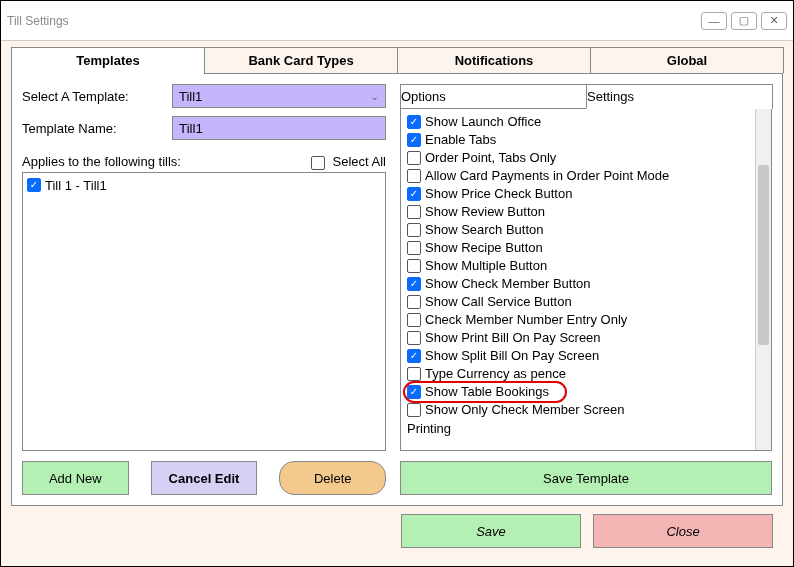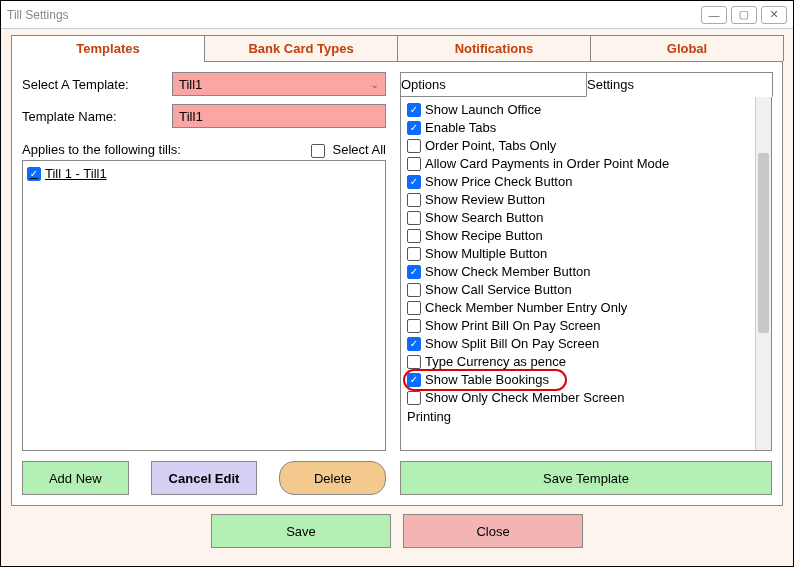--- a/index.html
+++ b/index.html
@@ -13,21 +13,21 @@
   .window {
     width: 794px;
     height: 567px;
     border: 1px solid #000;
     background: #fff;
     position: relative;
     display: flex;
     flex-direction: column;
   }
   .titlebar {
-    height: 28px;
+    height: 40px;
     background: #fff;
     border-bottom: 1px solid #ccc;
     display: flex;
     align-items: center;
     padding: 0 6px;
     color: #888;
     font-size: 12px;
   }
   .titlebar .spacer { flex: 1; }
   .winbtn {
@@ -57,21 +57,21 @@
     background: #fdf4ee;
   }
   .main-tab {
     flex: 1;
     text-align: center;
     padding: 5px 0;
     border: 1px solid #888;
     border-bottom: none;
     background: #fdf4ee;
     font-weight: bold;
-    color: #c2410c;
+    color: #000000;
     margin-right: -1px;
     cursor: pointer;
   }
   .main-tab.active {
     background: #fff;
     position: relative;
   }
   .main-tab.active::after {
     content: "";
     position: absolute;
@@ -99,21 +99,21 @@
     margin-bottom: 8px;
   }
   .form-row label {
     width: 150px;
   }
   .select-box, .text-input {
     flex: 1;
     border: 1px solid #888;
     height: 24px;
     padding: 2px 6px;
-    background: #fca5a5;
+    background: #c4b5fd;
     display: flex;
     align-items: center;
     justify-content: space-between;
   }
   .select-box .chev {
     color: #666;
     font-size: 10px;
   }
   .applies-row {
     display: flex;
@@ -146,23 +146,22 @@
   }
   .till-list {
     flex: 1;
     border: 1px solid #888;
     padding: 4px;
     overflow: auto;
     margin-bottom: 8px;
   }
   .till-item {
     display: flex;
-    align-items: flex-end;
+    align-items: center;
     padding: 1px 0;
-    text-decoration: underline;
   }
   .right-col {
     flex: 1;
     display: flex;
     flex-direction: column;
   }
   .sub-tabs {
     display: flex;
   }
   .sub-tab {
@@ -244,24 +243,25 @@
     justify-content: center;
     cursor: pointer;
   }
   .btn.green { background: #b4f0b4; }
   .btn.purple { background: #d6d0f5; font-weight: bold; }
   .btn.orange { background: #f3c98e; border-radius: 15px; }
   .btn.red { background: #f3b4b4; }
   .btn.wide { flex: 1; }
   .footer {
     display: flex;
-    justify-content: center;
+    justify-content: flex-end;
     gap: 12px;
     padding: 8px 10px 10px 10px;
     background: #fdf4ee;
+    font-style: italic;
   }
   .footer .btn {
     width: 180px;
     flex: none;
   }
 </style>
 </head>
 <body>
 
 <div class="window">

